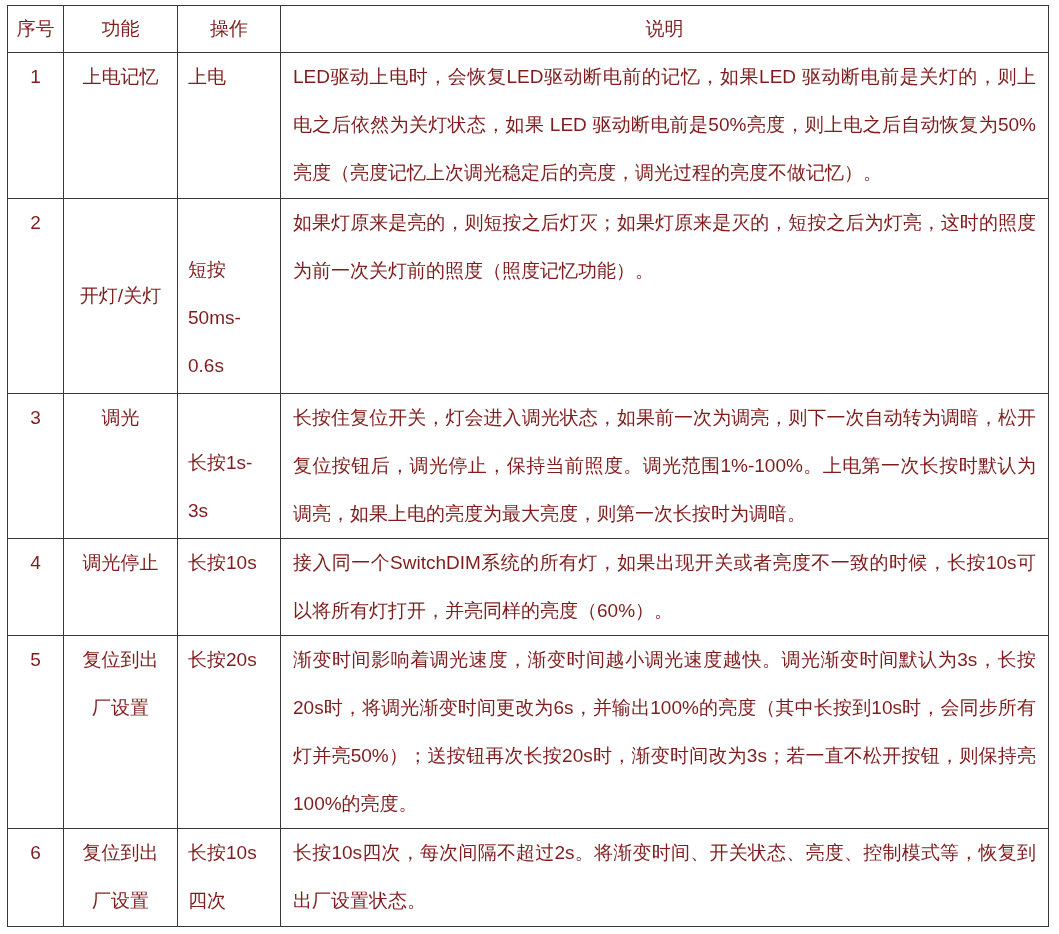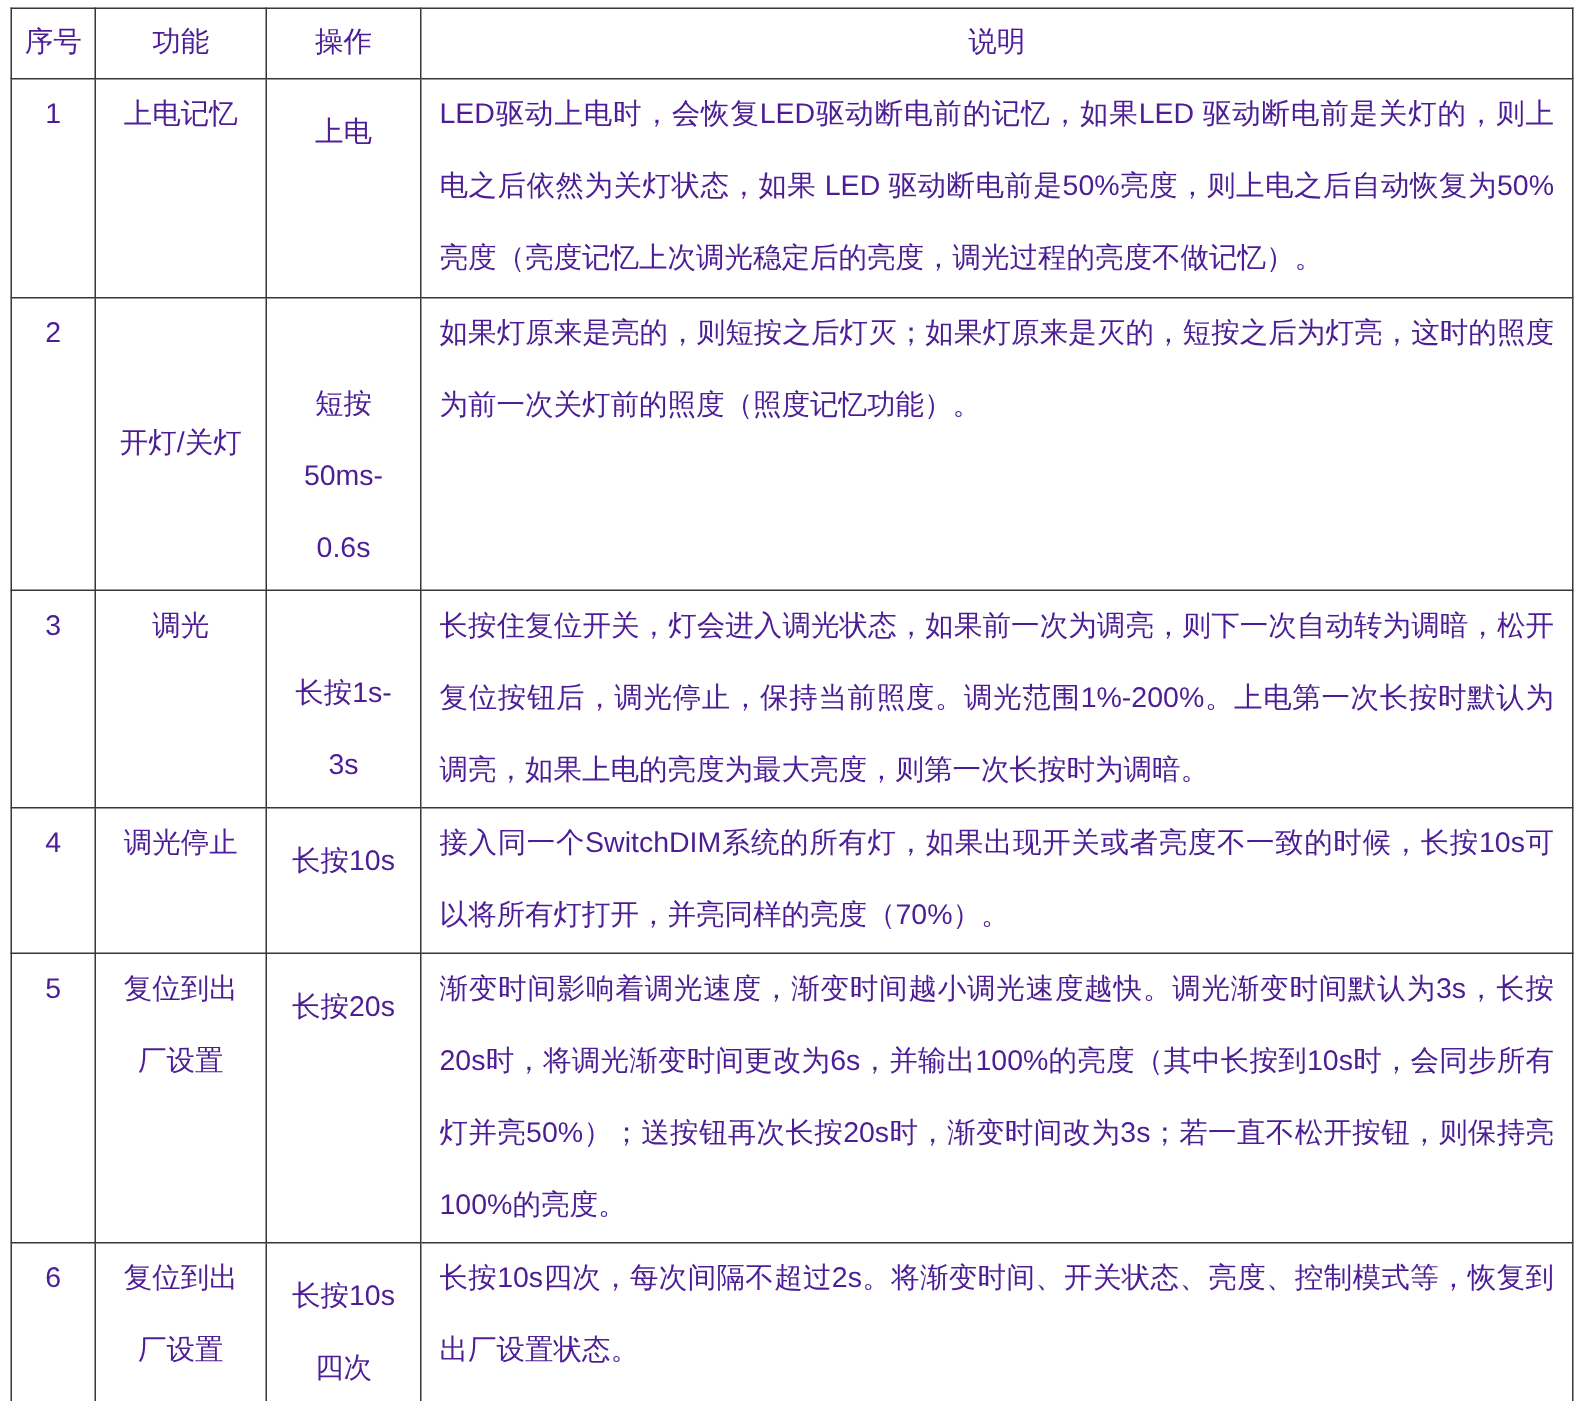--- a/index.html
+++ b/index.html
@@ -10,21 +10,21 @@
   }
   table.spec-table {
     border-collapse: collapse;
     table-layout: fixed;
     width: 1041px;
     margin: 5px 0 0 7px;
   }
   .spec-table th, .spec-table td {
     border: 1px solid #373737;
     font-size: 19px;
-    color: #4c1d95;
+    color: #7f1d1d;
     font-weight: normal;
     overflow: hidden;
   }
   .spec-table thead tr { height: 47px; }
   .spec-table th {
     text-align: center;
     vertical-align: middle;
     line-height: 22px;
   }
   .spec-table td {
@@ -33,21 +33,21 @@
     word-break: break-word;
   }
   
   col.col-no   { width: 56px; }
   col.col-func { width: 114px; }
   col.col-op   { width: 103px; }
   col.col-desc { width: 768px; }
   
   .spec-table td.cell-no   { text-align: center; padding: 0 6px; }
   .spec-table td.cell-func { text-align: center; padding: 0 13px; }
-  .spec-table td.cell-op   { text-align: center; padding: 12px 10px; }
+  .spec-table td.cell-op   { padding: 0 10px; }
   .spec-table td.cell-desc { text-align: justify; padding: 0 12px; }
   
   .spec-table tbody tr:nth-child(1) { height: 146px; }
   .spec-table tbody tr:nth-child(2) { height: 195px; }
   .spec-table tbody tr:nth-child(3) { height: 145px; }
   .spec-table tbody tr:nth-child(4) { height: 96px; }
   .spec-table tbody tr:nth-child(5) { height: 189px; }
   .spec-table tbody tr:nth-child(6) { height: 98px; }
   
   .spec-table tbody tr:nth-child(2) td.cell-func { vertical-align: middle; margin-top: 21px; }
@@ -82,27 +82,27 @@
       <tr>
         <td class="cell-no">2</td>
         <td class="cell-func">开灯/关灯</td>
         <td class="cell-op">短按 50ms-0.6s</td>
         <td class="cell-desc">如果灯原来是亮的，则短按之后灯灭；如果灯原来是灭的，短按之后为灯亮，这时的照度为前一次关灯前的照度（照度记忆功能）。</td>
       </tr>
       <tr>
         <td class="cell-no">3</td>
         <td class="cell-func">调光</td>
         <td class="cell-op">长按1s-3s</td>
-        <td class="cell-desc">长按住复位开关，灯会进入调光状态，如果前一次为调亮，则下一次自动转为调暗，松开复位按钮后，调光停止，保持当前照度。调光范围1%-200%。上电第一次长按时默认为调亮，如果上电的亮度为最大亮度，则第一次长按时为调暗。</td>
+        <td class="cell-desc">长按住复位开关，灯会进入调光状态，如果前一次为调亮，则下一次自动转为调暗，松开复位按钮后，调光停止，保持当前照度。调光范围1%-100%。上电第一次长按时默认为调亮，如果上电的亮度为最大亮度，则第一次长按时为调暗。</td>
       </tr>
       <tr>
         <td class="cell-no">4</td>
         <td class="cell-func">调光停止</td>
         <td class="cell-op">长按10s</td>
-        <td class="cell-desc">接入同一个SwitchDIM系统的所有灯，如果出现开关或者亮度不一致的时候，长按10s可以将所有灯打开，并亮同样的亮度（70%）。</td>
+        <td class="cell-desc">接入同一个SwitchDIM系统的所有灯，如果出现开关或者亮度不一致的时候，长按10s可以将所有灯打开，并亮同样的亮度（60%）。</td>
       </tr>
       <tr>
         <td class="cell-no">5</td>
         <td class="cell-func">复位到出厂设置</td>
         <td class="cell-op">长按20s</td>
         <td class="cell-desc">渐变时间影响着调光速度，渐变时间越小调光速度越快。调光渐变时间默认为3s，长按20s时，将调光渐变时间更改为6s，并输出100%的亮度（其中长按到10s时，会同步所有灯并亮50%）；送按钮再次长按20s时，渐变时间改为3s；若一直不松开按钮，则保持亮100%的亮度。</td>
       </tr>
       <tr>
         <td class="cell-no">6</td>
         <td class="cell-func">复位到出厂设置</td>

